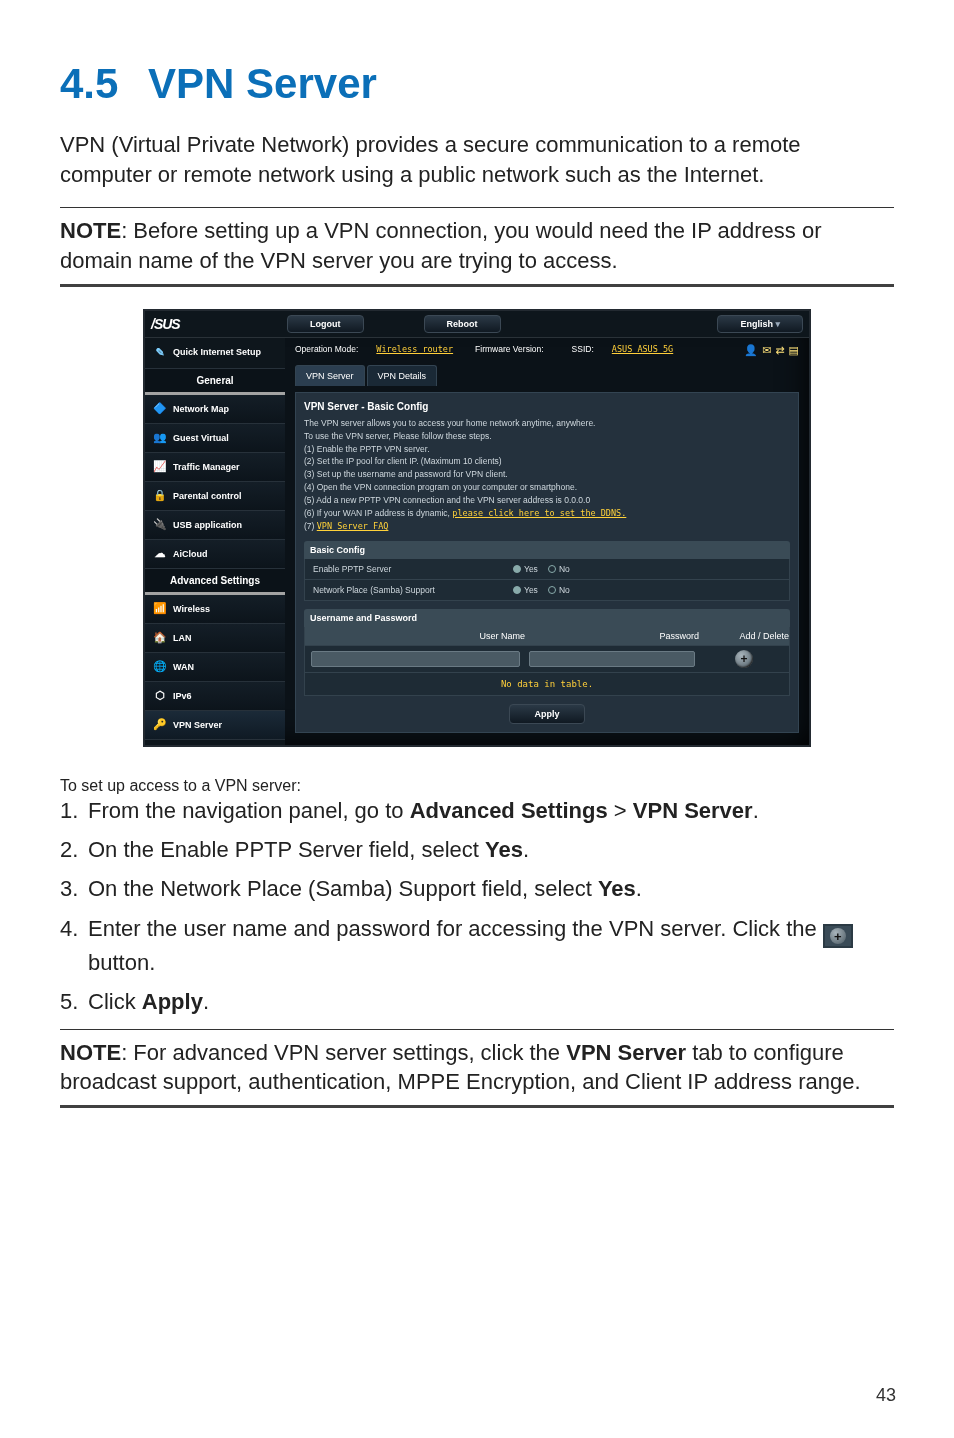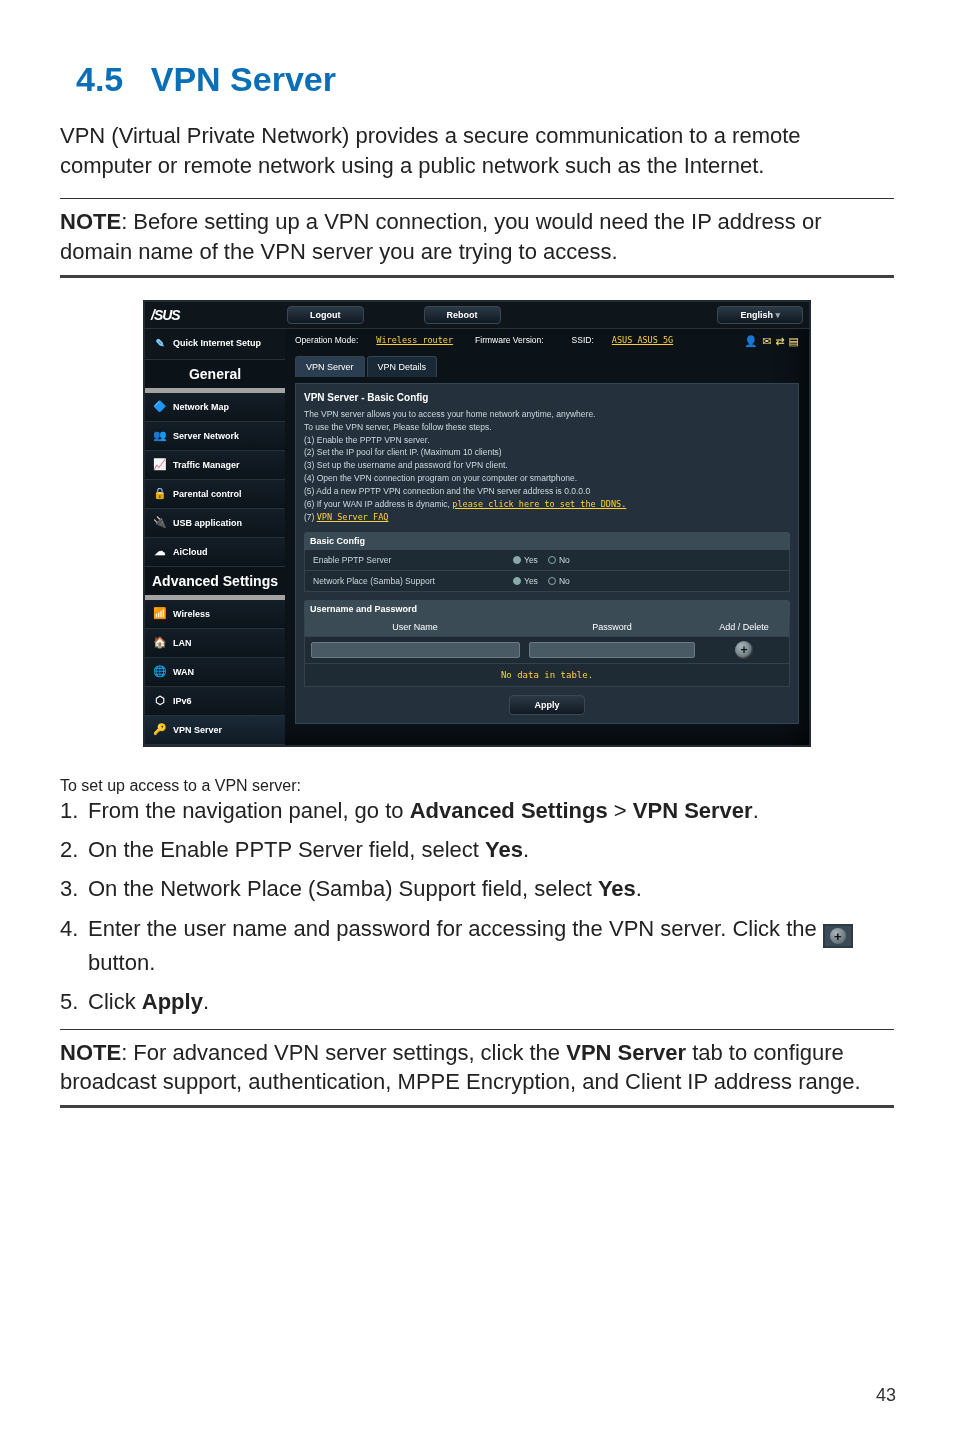--- a/index.html
+++ b/index.html
@@ -8,23 +8,22 @@
       background: #fff;
       color: #222;
       width: 954px;
       height: 1438px;
       position: relative;
       padding: 60px 60px 0 60px;
     }
     .page-heading {
       color: #0b6fb8;
       font-weight: 700;
-      font-size: 34px;
+      font-size: 42px;
       margin-bottom: 22px;
-      margin-left: 16px;
     }
     .sec-num { margin-right: 18px; }
     .intro {
       font-size: 22px;
       line-height: 1.35;
       margin-bottom: 18px;
     }
     .note-box {
       border-top: 1px solid #333;
       border-bottom: 3px solid #404040;
@@ -91,23 +90,23 @@
       padding: 8px 8px;
       color: #fff;
       font-weight: 700;
       font-size: 9px;
       border-bottom: 1px solid #27313a;
     }
     .sbar .hdr {
       text-align: center;
       font-weight: 700;
       padding: 6px 0;
-      font-size: 14px;
+      font-size: 10px;
       background: #0b1218;
-      border-bottom: 5px solid #a3a3a3;
+      border-bottom: 3px solid #a3a3a3;
     }
     .sbar-item {
       display: flex; align-items: center; gap: 6px;
       padding: 7px 8px;
       color: #fff;
       font-weight: 700;
       font-size: 9px;
       border-bottom: 1px solid #27313a;
       background: linear-gradient(#141e27, #0c141b);
     }
@@ -172,21 +171,21 @@
     .row .c1 { flex: 0 0 200px; padding: 5px 8px; }
     .row .c2 { flex: 1; display: flex; gap: 10px; align-items: center; padding: 5px 8px; }
     .radio { display: inline-flex; align-items: center; gap: 3px; }
     .dot { width: 8px; height: 8px; border-radius: 50%; border: 1px solid #8aa; display: inline-block; }
     .dot.on { background: #8aa; }
 
     .tbl-head {
       display: flex; background: #3a4b56; color: #fff; font-size: 9px;
       border: 1px solid #33424d; border-top: none;
     }
-    .tbl-head div { text-align: center; padding: 4px 0; }
+    .tbl-head div { text-align: right; padding: 4px 0; }
     .colA { flex: 0 0 220px; }
     .colB { flex: 1; }
     .colC { flex: 0 0 90px; }
     .tbl-row {
       display: flex; background: #1e2b35; border: 1px solid #33424d; border-top: none;
       align-items: center;
     }
     .tbl-row .tin {
       width: 95%; margin: 4px auto; background: #4a5a64; border: 1px solid #6a7a84;
       height: 16px; border-radius: 2px;
@@ -266,21 +265,21 @@
         <span style="line-height:1.1">Quick Internet Setup</span>
       </div>
       <div class="hdr">General</div>
       <div id="sb-general">
           <div class="sbar-item">
             <span class="ico">🔷</span>
             <span>Network Map</span>
           </div>
           <div class="sbar-item">
             <span class="ico">👥</span>
-            <span>Server Network</span>
+            <span>Guest Virtual</span>
           </div>
           <div class="sbar-item">
             <span class="ico">📈</span>
             <span>Traffic Manager</span>
           </div>
           <div class="sbar-item">
             <span class="ico">🔒</span>
             <span>Parental control</span>
           </div>
           <div class="sbar-item">

